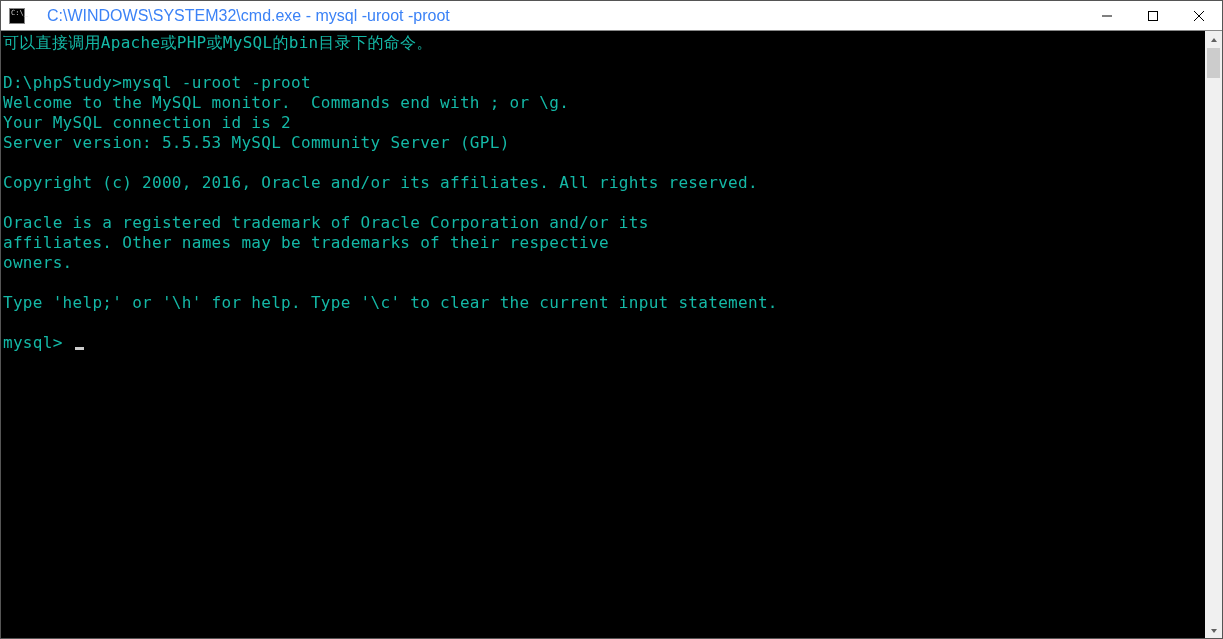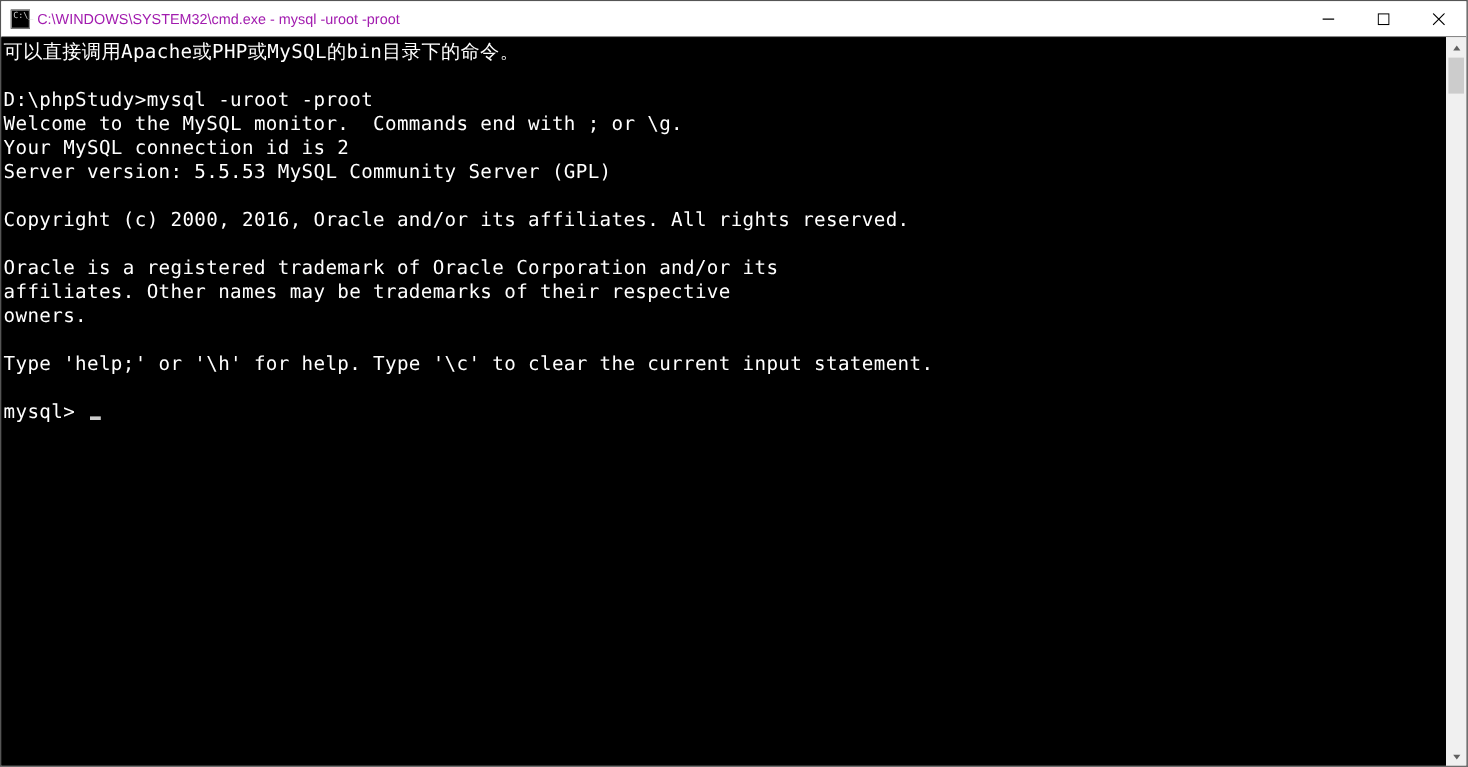--- a/index.html
+++ b/index.html
@@ -31,23 +31,24 @@
       content: "C:\\_";
       color: #ccc;
       font-size: 7px;
       font-family: Consolas, monospace;
       position: absolute;
       left: 1px;
       top: 1px;
       line-height: 7px;
     }
     .titlebar-text {
-      font-size: 12px;
-      color: #a21caf;
+      font-size: 16px;
+      color: #3b82f6;
       flex: 0 0 auto;
+      margin-left: 16px;
     }
     .titlebar-spacer { flex: 1; }
     .titlebar-controls {
       display: flex;
       height: 100%;
     }
     .tb-btn {
       width: 46px;
       height: 100%;
       display: flex;
@@ -57,21 +58,21 @@
     }
     .tb-btn svg { display: block; }
     .content-area {
       height: 608px;
       display: flex;
       background: #000;
     }
     .terminal {
       flex: 1;
       background: #000;
-      color: #ffffff;
+      color: #14b8a6;
       font-family: "NSimSun", "SimSun", "Consolas", monospace;
       font-size: 16px;
       line-height: 20px;
       padding: 2px 0 0 2px;
       white-space: pre;
       overflow: hidden;
       letter-spacing: 0.3px;
     }
     .scrollbar-v {
       width: 17px;

